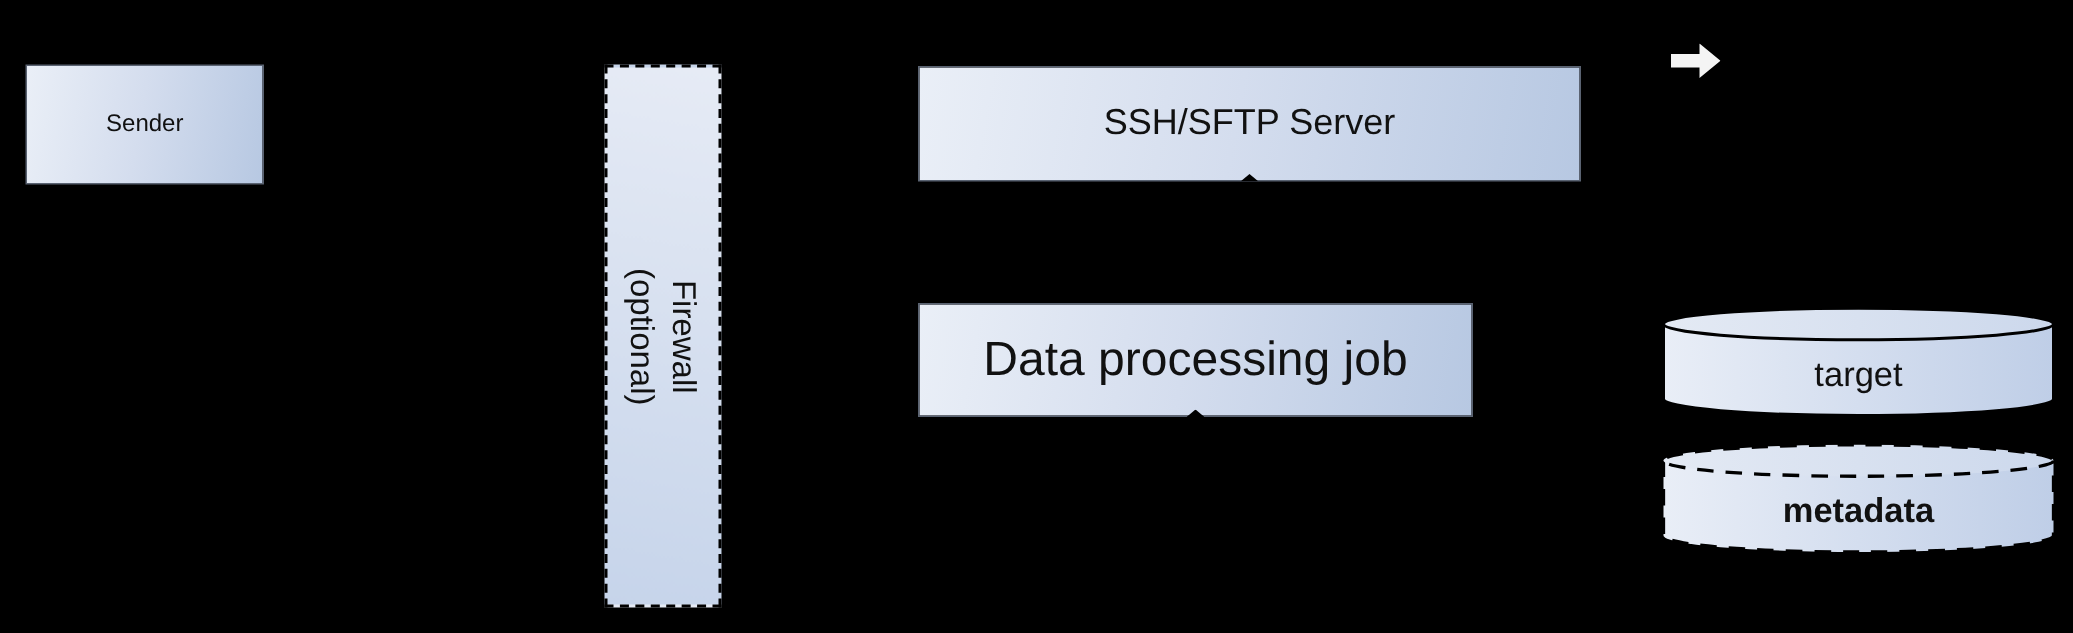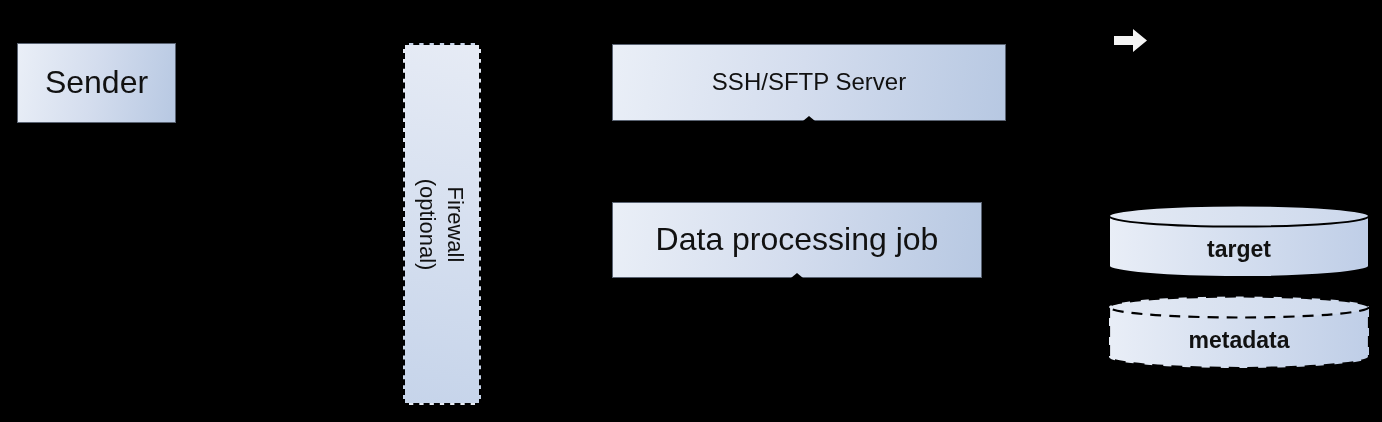--- a/index.html
+++ b/index.html
@@ -25,26 +25,26 @@
     display: flex;
     flex-direction: column;
     align-items: center;
     justify-content: center;
     text-align: center;
     line-height: 1.18;
   }
   .sender {
     left: 17px; top: 43px;
     width: 159px; height: 80px;
-    font-size: 32px;
+    font-size: 16px;
     align-items: center;
   }
   .ssh {
     left: 612px; top: 44px;
-    width: 394px; height: 77px;
+    width: 442px; height: 77px;
     font-size: 24px;
   }
   .job {
     left: 612px; top: 202px;
     width: 370px; height: 76px;
     font-size: 32px;
   }
   .firewall {
     left: 403px; top: 43px;
     width: 78px; height: 362px;
@@ -80,21 +80,21 @@
   }
   .cylinder svg { position: absolute; left: 0; top: 0; }
   .cyl-label {
     position: absolute;
     left: 0; right: 0;
     top: 32px;
     text-align: center;
     font-size: 23px;
     color: #111;
   }
-  .cyl-target   { left: 1107px; top: 204px; font-weight: bold; }
+  .cyl-target   { left: 1107px; top: 204px; }
   .cyl-metadata { left: 1107px; top: 295px; font-weight: bold; }
 
   
   .flow-arrow {
     position: absolute;
     left: 1114px; top: 29px;
     width: 33px; height: 23px;
   }
 </style>
 </head>

